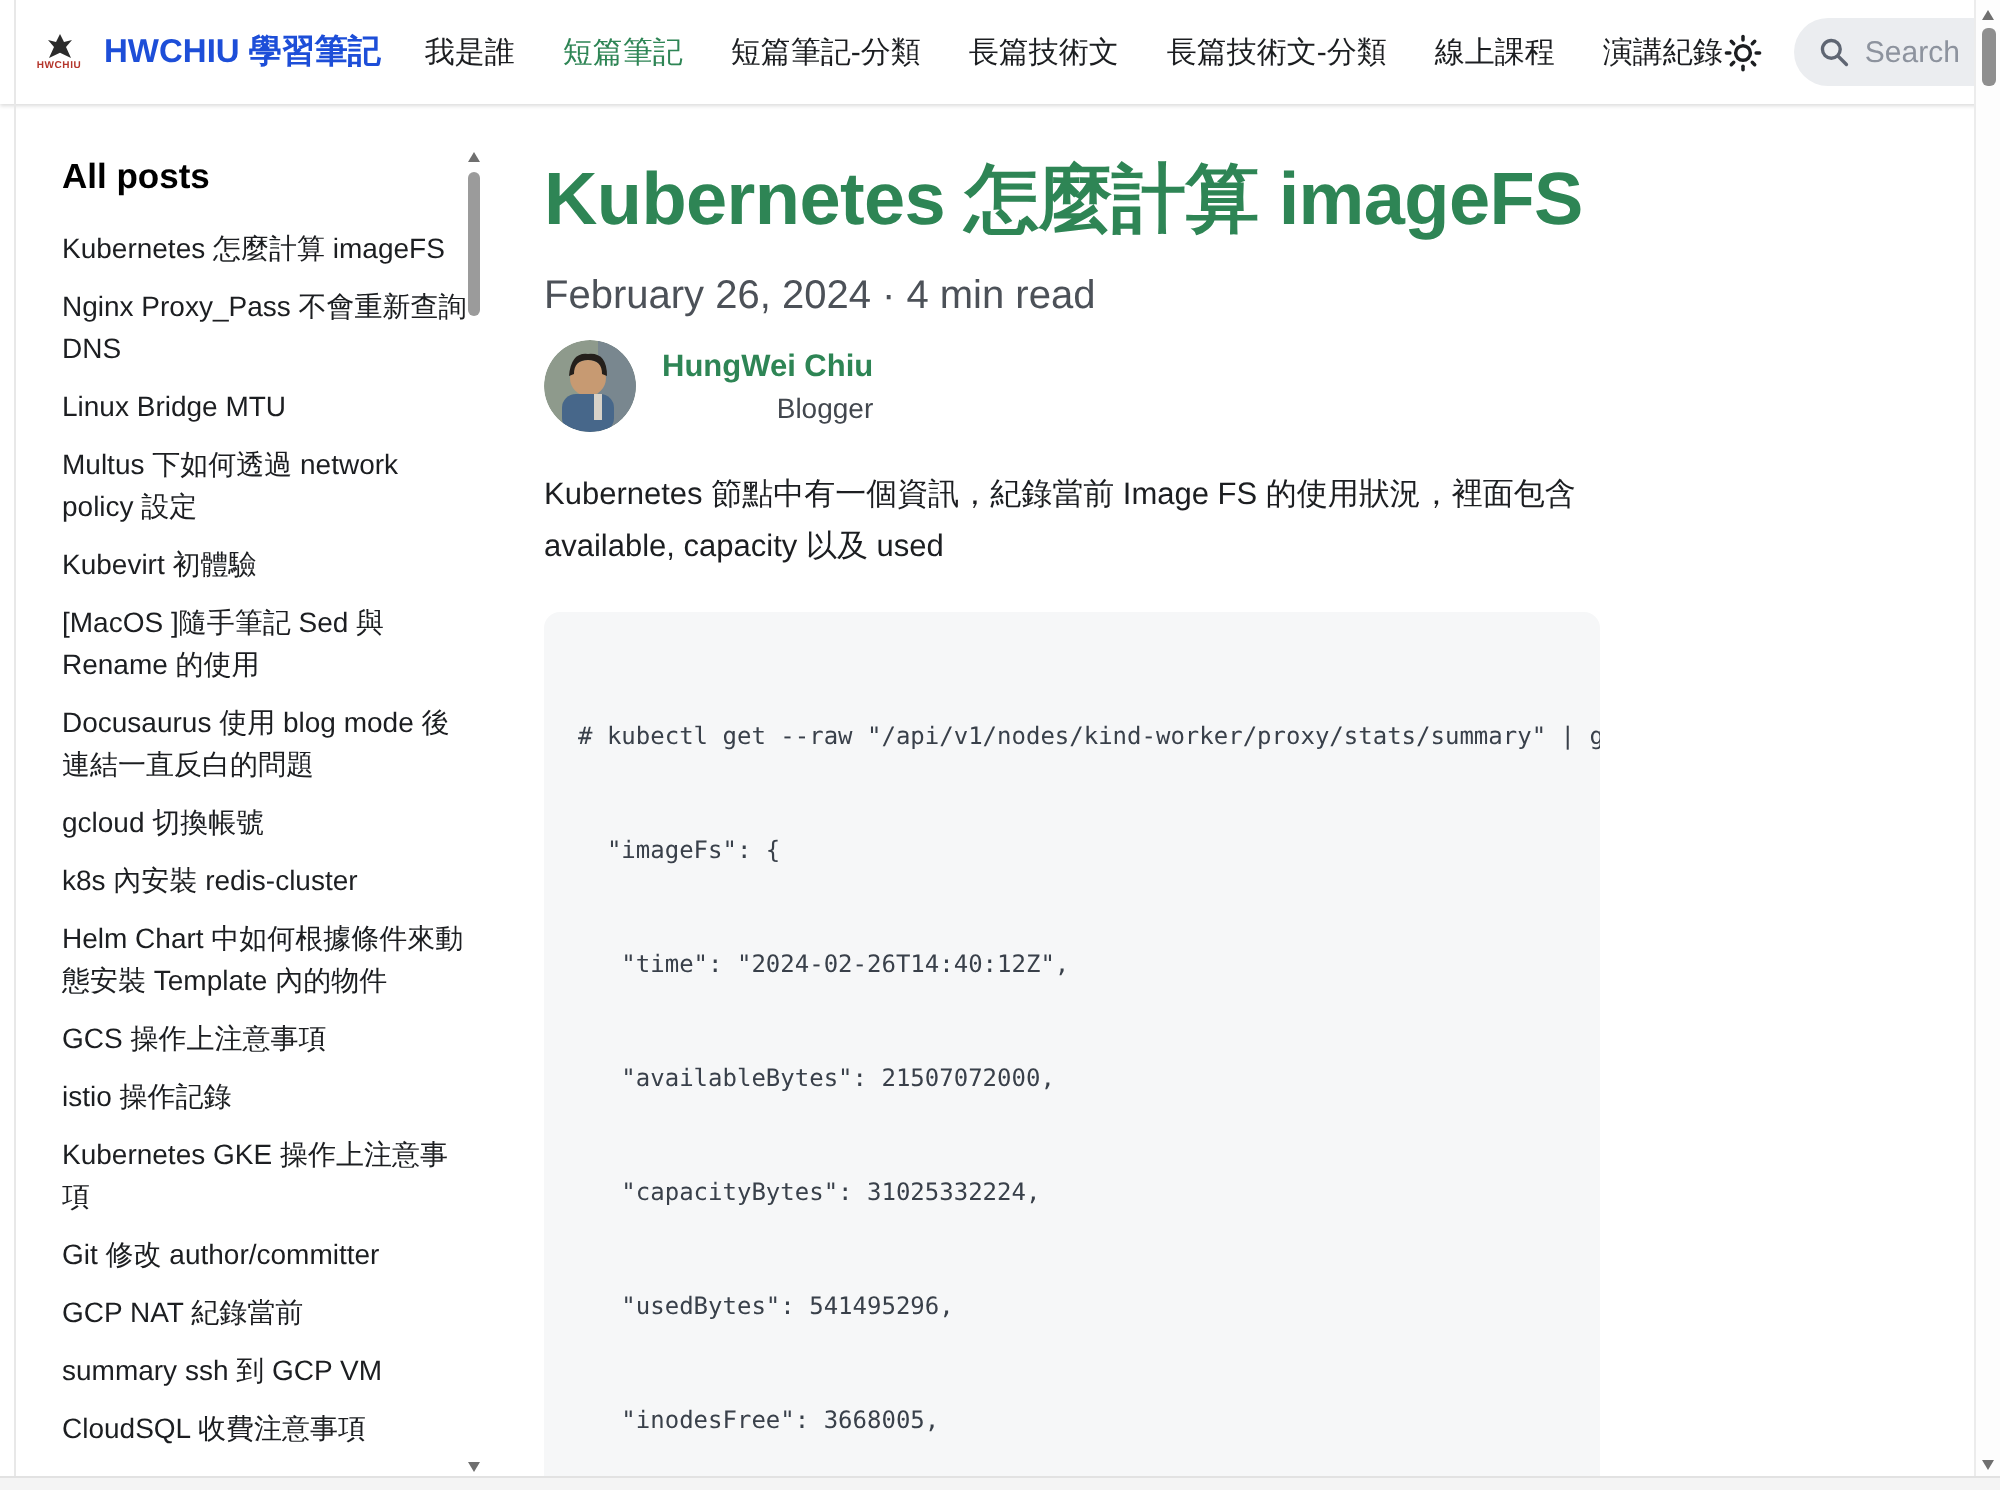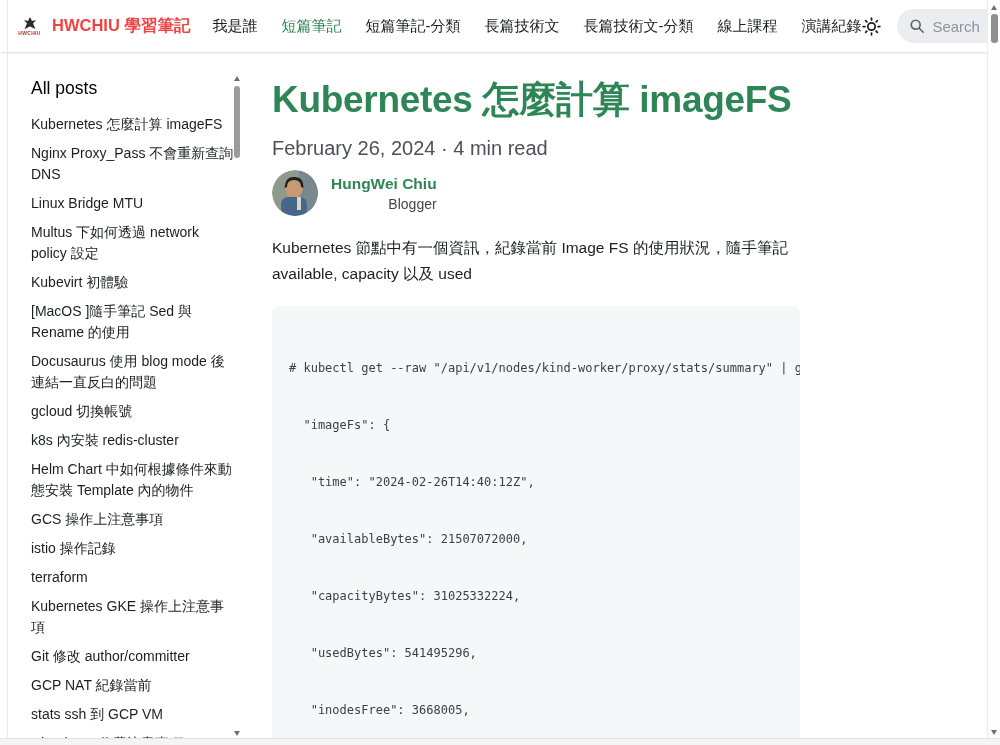--- a/index.html
+++ b/index.html
@@ -8,38 +8,38 @@
   .page { position:relative; width:1000px; height:745px; background:#fff; }
   .edge-line { position:absolute; left:7px; top:0; bottom:7px; width:1px; background:#e8e8e8; z-index:9; }
 
   
   .navbar { position:relative; z-index:5; height:52px; display:flex; align-items:center;
             padding:0 26px 0 16px; background:#fff; box-shadow:0 1px 2px rgba(0,0,0,.14); }
   .brand { display:flex; align-items:center; gap:9px; cursor:pointer; }
   .logo { width:27px; display:flex; flex-direction:column; align-items:center; line-height:1; }
   .logo svg { display:block; }
   .logo-word { font-size:5px; color:#b4342a; font-weight:700; letter-spacing:.3px; margin-top:1px; }
-  .site-title { font-size:16.5px; font-weight:700; color:#ef4444; white-space:nowrap; }
+  .site-title { font-size:16.5px; font-weight:700; color:#1d4ed8; white-space:nowrap; }
   .nav-items { display:flex; gap:24px; margin-left:22px;align-items:center; }
   .nav-item { font-size:15px; color:#1c1e21; text-decoration:none; white-space:nowrap; cursor:pointer; }
   .nav-item.active { color:#2e8555; }
   .nav-right { margin-left:auto; display:flex; align-items:center; gap:15px; }
   .theme-toggle { cursor:pointer; display:flex; align-items:center; }
   .search-pill { display:flex; align-items:center; gap:7px; background:#ebedf0; border-radius:18px;
                  height:34px; padding:0 9px 0 12px; cursor:pointer; }
   .search-text { color:#8d939e; font-size:15px; }
   .kbd-group { display:flex; gap:3px; }
   .kbd { background:#f4f5f7; border:1px solid #c7ccd4; border-bottom-width:2px; border-radius:4px;
          font-size:9px; color:#8a93a2; padding:1px 4px; min-width:15px; text-align:center; line-height:11px; }
 
   
   .below { display:flex; height:686px; }
 
   .sidebar { position:relative; width:250px; flex-shrink:0; padding:26px 0 0 31px; overflow:hidden; }
-  .sidebar-title { font-size:17.5px; font-weight:400; color:#000; margin-bottom:15px; }
+  .sidebar-title { font-size:17.5px; font-weight:700; color:#000; margin-bottom:15px; }
   .sidebar-item { width:206px; font-size:14px; line-height:21px; margin-bottom:8px; cursor:pointer; }
 
   .sidebar-scroll { position:absolute; right:9px; top:22px; bottom:2px; width:8px; }
   .sidebar-scroll .thumb { position:absolute; left:1px; top:12px; width:6px; height:72px;
                            background:#9b9b9b; border-radius:3px; }
   .sidebar-scroll .tri-up { position:absolute; top:2px; left:1px; }
   .sidebar-scroll .tri-down { position:absolute; bottom:0; left:1px; }
 
   .content { width:528px; margin-left:22px; padding-top:26px; overflow:hidden; }
   .post-title { font-size:37px; line-height:1.2; font-weight:800; color:#2e8555; letter-spacing:-.3px; }
@@ -135,25 +135,24 @@
         <div class="sidebar-item">Linux Bridge MTU</div>
         <div class="sidebar-item">Multus 下如何透過 network policy 設定</div>
         <div class="sidebar-item">Kubevirt 初體驗</div>
         <div class="sidebar-item">[MacOS ]隨手筆記 Sed 與 Rename 的使用</div>
         <div class="sidebar-item">Docusaurus 使用 blog mode 後連結一直反白的問題</div>
         <div class="sidebar-item">gcloud 切換帳號</div>
         <div class="sidebar-item">k8s 內安裝 redis-cluster</div>
         <div class="sidebar-item">Helm Chart 中如何根據條件來動態安裝 Template 內的物件</div>
         <div class="sidebar-item">GCS 操作上注意事項</div>
         <div class="sidebar-item">istio 操作記錄</div>
-        <div class="sidebar-item">terraform</div>
         <div class="sidebar-item">Kubernetes GKE 操作上注意事項</div>
         <div class="sidebar-item">Git 修改 author/committer</div>
         <div class="sidebar-item">GCP NAT 紀錄當前</div>
-        <div class="sidebar-item">stats ssh 到 GCP VM</div>
+        <div class="sidebar-item">summary ssh 到 GCP VM</div>
         <div class="sidebar-item">CloudSQL 收費注意事項</div>
       </nav>
       <div class="sidebar-scroll">
         <div class="tri-up"></div>
         <div class="thumb"></div>
         <div class="tri-down"></div>
       </div>
     </aside>
 
     <main class="content">
@@ -177,21 +176,21 @@
               <rect x="25" y="27" width="4" height="13" fill="#d8d2c8"></rect>
             </g>
           </svg>
         </div>
         <div>
           <div class="author-name">HungWei Chiu</div>
           <div class="author-role">Blogger</div>
         </div>
       </div>
 
-      <p class="para">Kubernetes 節點中有一個資訊，紀錄當前 Image FS 的使用狀況，隨手筆記 available, capacity 以及 used</p>
+      <p class="para">Kubernetes 節點中有一個資訊，紀錄當前 Image FS 的使用狀況，裡面包含 available, capacity 以及 used</p>
 
       <div class="codeblock">
         <div class="code-lines">
           <div># kubectl get --raw "/api/v1/nodes/kind-worker/proxy/stats/summary" | grep</div>
           <div>  "imageFs": {</div>
           <div>   "time": "2024-02-26T14:40:12Z",</div>
           <div>   "availableBytes": 21507072000,</div>
           <div>   "capacityBytes": 31025332224,</div>
           <div>   "usedBytes": 541495296,</div>
           <div>   "inodesFree": 3668005,</div>

